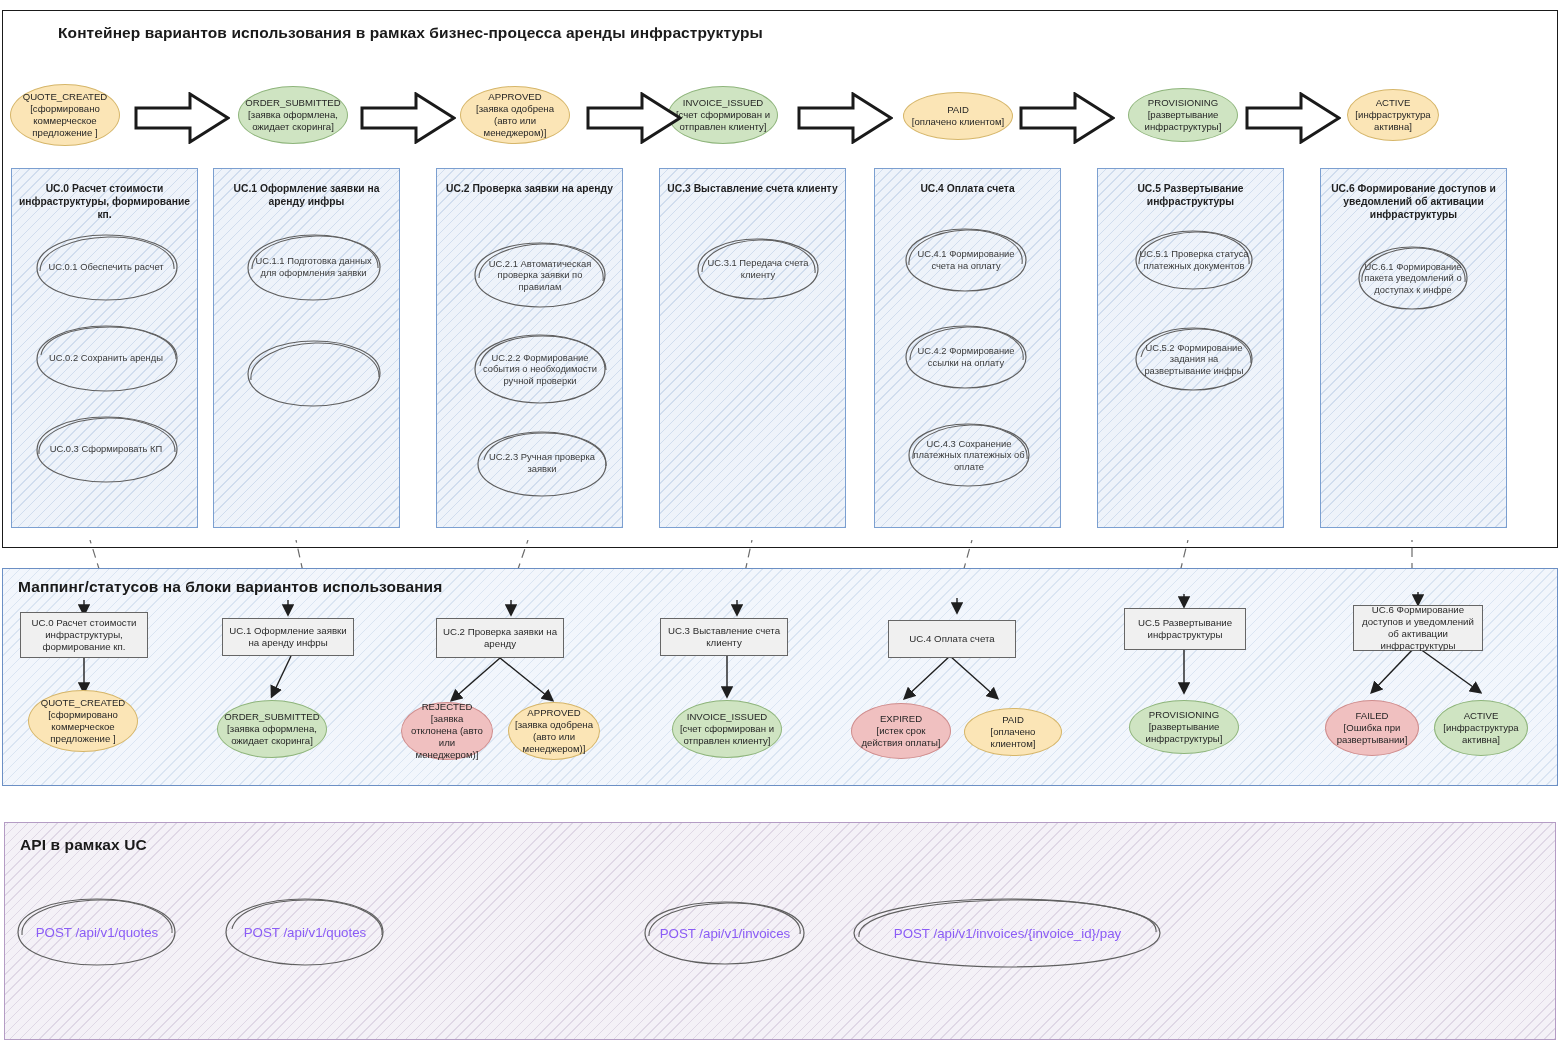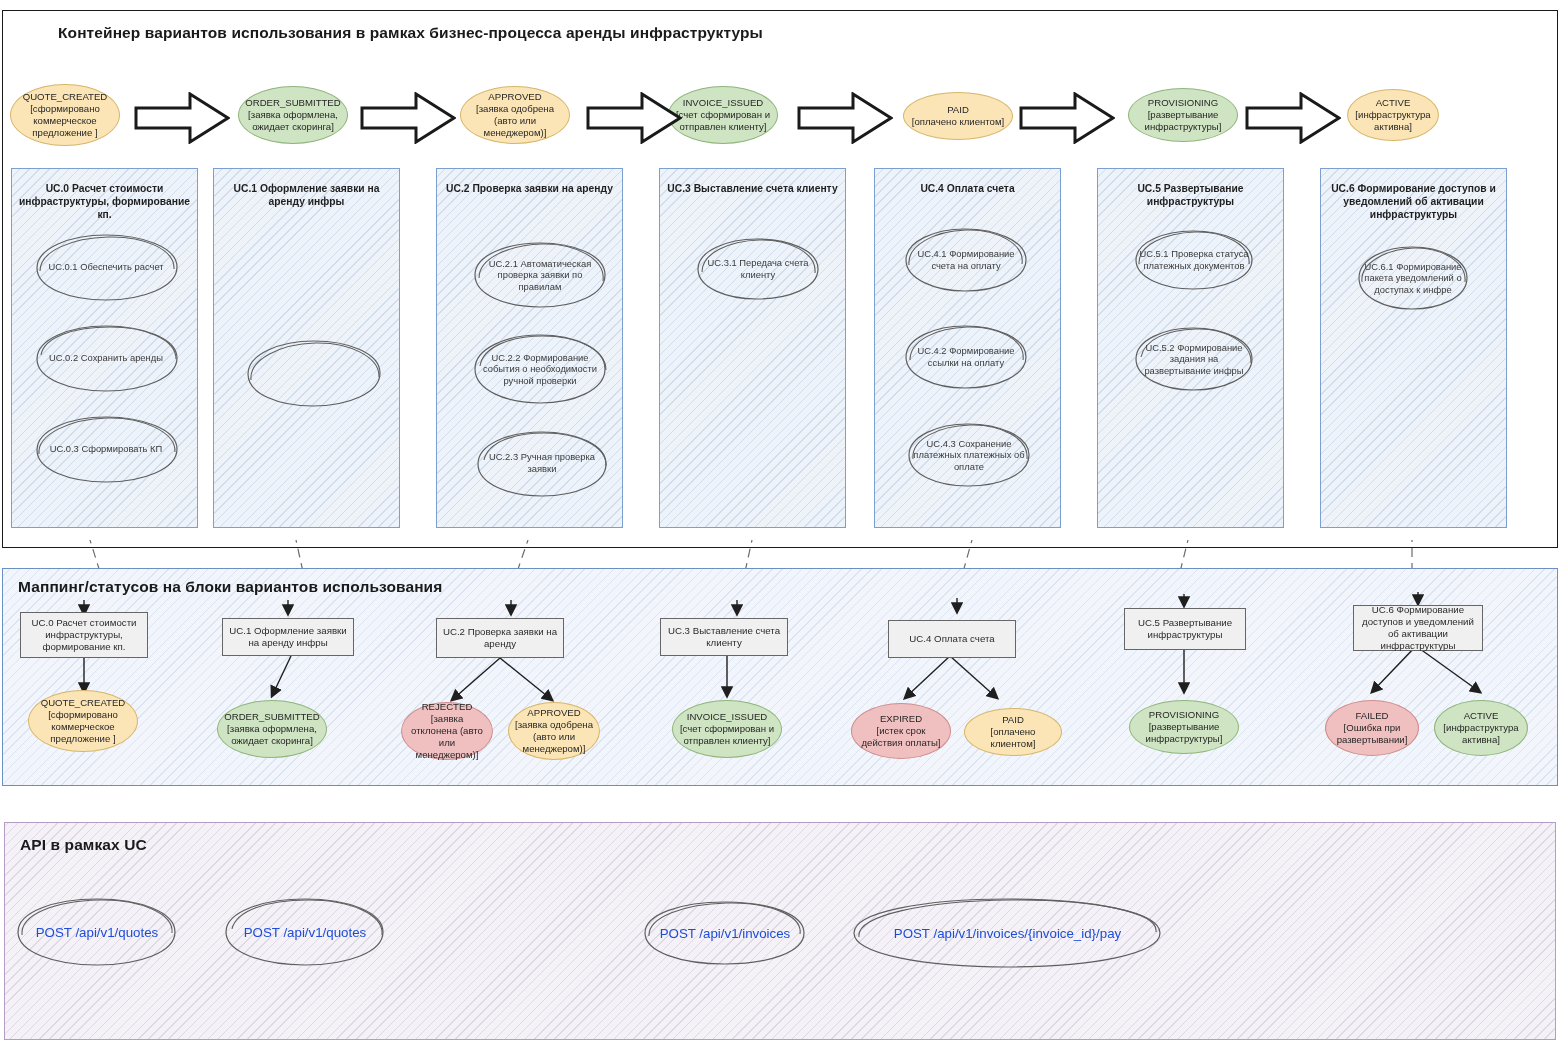--- a/index.html
+++ b/index.html
@@ -149,21 +149,21 @@
 
   
   .api-ell { position: absolute; }
   .api-ell svg { position: absolute; left: 0; top: 0; overflow: visible; }
   .api-ell .lbl {
     position: absolute;
     left: 4%; top: 0; width: 92%; height: 100%;
     display: flex; align-items: center; justify-content: center;
     text-align: center;
     font-size: 13.3px;
-    color: #1d4ed8;
+    color: #8b5cf6;
     white-space: nowrap;
   }
 </style>
 </head>
 <body>
 
 <div id="page">
 
   <div class="abs" id="sec-usecases"></div>
   <div class="abs ttl-bold" id="sec-usecases-title">Контейнер вариантов использования в рамках бизнес-процесса аренды инфраструктуры</div>
@@ -268,20 +268,27 @@
       <svg width="152" height="72" viewBox="0 0 152 72">
         <path d="M7 37 C7 17 40 4 76 4 C112 4 147 16 147 36 C147 56 113 69 76 69 C40 69 7 57 7 37 Z" fill="none" stroke="#5f5f5f" stroke-width="1.2"></path>
         <path d="M9 41 C7 21 41 6 77 5 C112 4 146 19 145 39" fill="none" stroke="#5f5f5f" stroke-width="1.1"></path>
       </svg>
       <div class="lbl">UC.0.3 Сформировать КП</div>
     </div>
   </div>
 
   <div class="uc-col hatch-blue" style="left:213px; top:168px; width:187px; height:360px;">
     <div class="uc-col-title">UC.1 Оформление заявки на аренду инфры</div>
+    <div class="uc-ell" style="left:28px; top:62px; width:143px; height:72px;">
+      <svg width="143" height="72" viewBox="0 0 143 72">
+        <path d="M6 37 C6 17 38 4 72 4 C106 4 138 16 138 36 C138 56 106 69 71 69 C37 69 6 57 6 37 Z" fill="none" stroke="#5f5f5f" stroke-width="1.2"></path>
+        <path d="M10 38 C10 18 40 6 74 5 C107 4 137 17 136 37" fill="none" stroke="#5f5f5f" stroke-width="1.1"></path>
+      </svg>
+      <div class="lbl">UC.1.1 Подготовка данных для оформления заявки</div>
+    </div>
     <div class="uc-ell" style="left:28px; top:168px; width:143px; height:72px;">
       <svg width="143" height="72" viewBox="0 0 143 72">
         <path d="M6 37 C6 17 38 4 72 4 C106 4 138 16 138 36 C138 56 106 69 71 69 C37 69 6 57 6 37 Z" fill="none" stroke="#5f5f5f" stroke-width="1.2"></path>
         <path d="M9 43 C7 22 39 7 73 6 C107 5 138 20 137 40" fill="none" stroke="#5f5f5f" stroke-width="1.1"></path>
       </svg>
     </div>
   </div>
 
   <div class="uc-col hatch-blue" style="left:436px; top:168px; width:187px; height:360px;">
     <div class="uc-col-title">UC.2 Проверка заявки на аренду</div>

